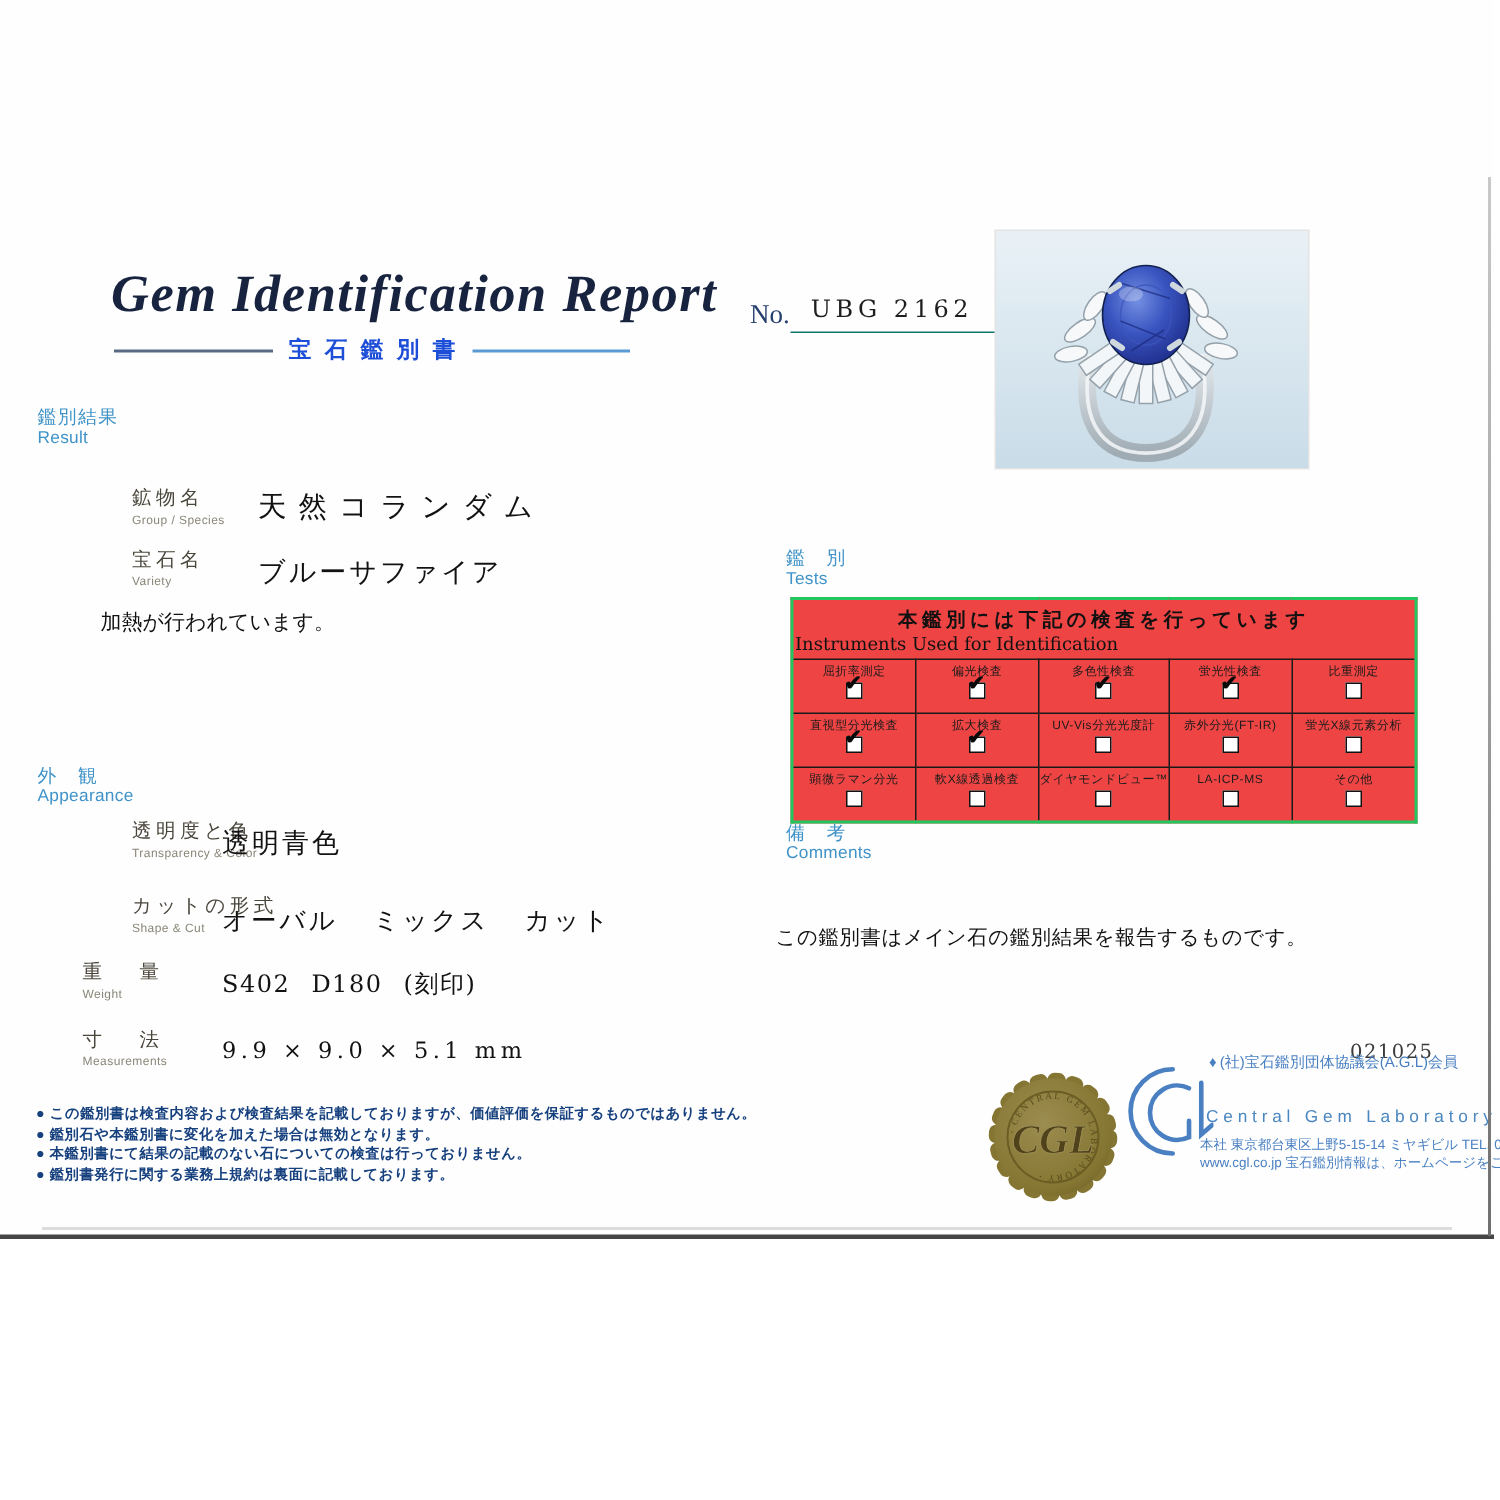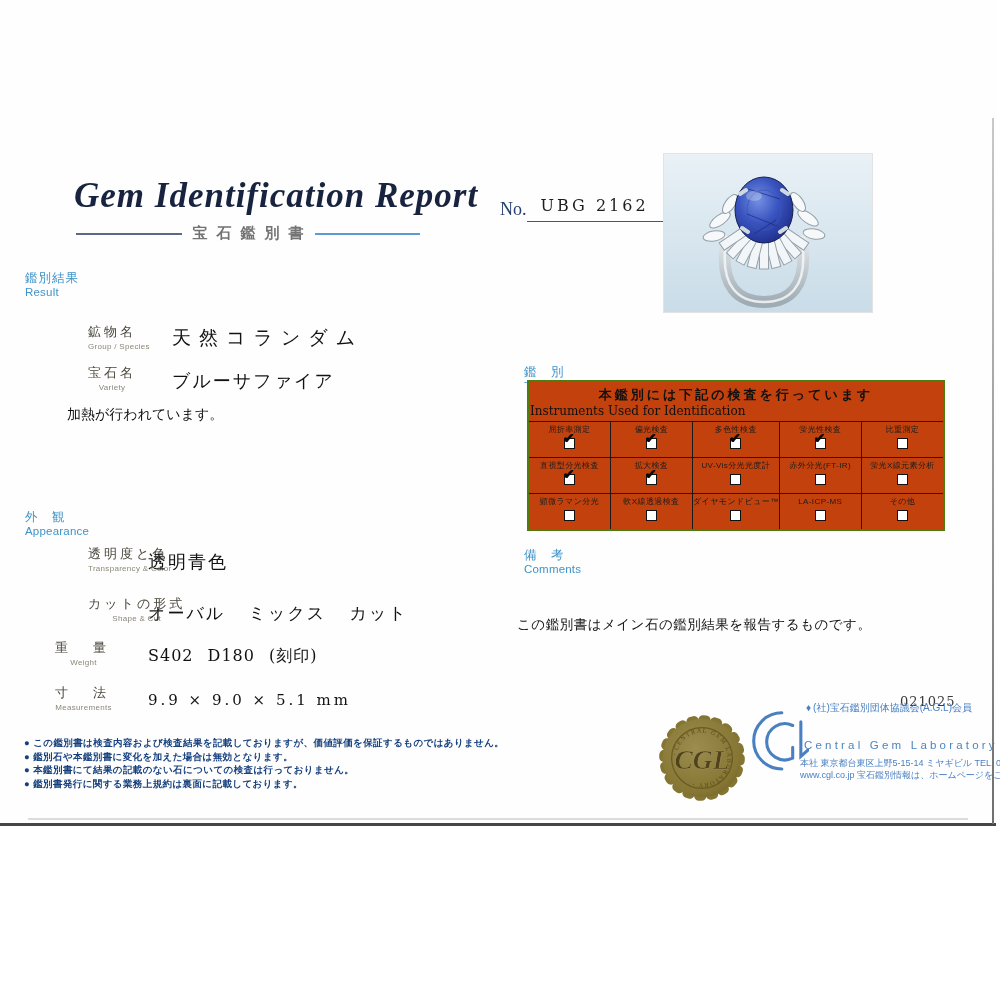--- a/index.html
+++ b/index.html
@@ -10,54 +10,54 @@
   .edge-bottom-soft{position:absolute;left:28px;top:818px;width:940px;height:2px;background:#dcdcdc;}
   .edge-bottom{position:absolute;left:0;top:823px;width:996px;height:3px;background:#464646;}
 
   
   #title{position:absolute;left:74px;top:176px;font-family:"Liberation Serif","DejaVu Serif",serif;
          font-style:italic;font-weight:bold;font-size:35px;color:#18243f;letter-spacing:1px;white-space:nowrap;}
   #subtitle-row{position:absolute;left:76px;top:224px;width:344px;display:flex;align-items:center;}
   .sub-line{height:2px;flex:1;}
   .sub-line.l{background:#5a6a85;}
   .sub-line.r{background:#5b9bd5;}
-  #subtitle{font-size:15px;color:#737373;font-weight:bold;letter-spacing:9px;padding:0 2px 0 11px;white-space:nowrap;}
+  #subtitle{font-size:15px;color:#1d4ed8;font-weight:bold;letter-spacing:9px;padding:0 2px 0 11px;white-space:nowrap;}
 
   
   #no-block{position:absolute;left:500px;top:196px;display:flex;align-items:flex-end;}
   #no-label{font-family:"Liberation Serif",serif;font-size:18px;color:#26406e;padding-bottom:2px;}
   #no-value{font-family:"DejaVu Serif",serif;font-size:16px;color:#1e1e1e;letter-spacing:3px;
             border-bottom:1px solid #0f766e;padding:0 20px 6px 14px;}
 
   
   #photo{position:absolute;left:664px;top:154px;width:208px;height:158px;box-shadow:0 0 0 1px #e3e3e3;}
 
   
   .sec{position:absolute;color:#3f93c8;font-size:12.5px;line-height:14px;letter-spacing:1px;}
   .sec .en{font-size:11.5px;letter-spacing:0.2px;}
   #sec-result{left:25px;top:271px;}
   #sec-appearance{left:25px;top:510px;}
   #sec-tests{left:524px;top:365px;}
   #sec-comments{left:524px;top:548px;}
 
   
   .fl{position:absolute;color:#4a463c;font-size:13px;letter-spacing:3px;line-height:15px;white-space:nowrap;}
-  .fl .en{display:block;font-size:8px;color:#8a8678;letter-spacing:0.3px;text-align:center;}
+  .fl .en{display:block;font-size:8px;color:#8a8678;letter-spacing:0.3px;}
   .fv{position:absolute;color:#121212;font-family:"DejaVu Serif","Liberation Serif",serif;white-space:nowrap;}
   #fl-species{left:88px;top:324px;}      #fv-species{left:172px;top:325px;font-size:19px;letter-spacing:8px;}
   #fl-variety{left:88px;top:365px;}      #fv-variety{left:172px;top:369px;font-size:18px;letter-spacing:2px;}
   #heat-note{position:absolute;left:67px;top:406px;font-size:14px;color:#121212;font-family:"DejaVu Serif",serif;}
   #fl-transparency{left:88px;top:546px;} #fv-transparency{left:148px;top:550px;font-size:18px;letter-spacing:2px;}
   #fl-cut{left:88px;top:596px;}          #fv-cut{left:148px;top:602px;font-size:17px;letter-spacing:2px;word-spacing:16px;}
   #fl-weight{left:55px;top:640px;letter-spacing:6px;} #fv-weight{left:148px;top:646px;font-size:16px;letter-spacing:1px;word-spacing:8px;}
   #fl-meas{left:55px;top:685px;letter-spacing:6px;}   #fv-meas{left:148px;top:691px;font-size:15px;letter-spacing:3px;}
 
   
-  #tests-table{position:absolute;left:527px;top:380px;width:418px;border-collapse:collapse;
-               border:2px solid #4d7c0f;background:#c2410c;}
+  #tests-table{position:absolute;left:527px;top:398px;width:418px;border-collapse:collapse;
+               border:2px solid #22c55e;background:#ef4444;}
   #tests-table th,#tests-table td{border:1px solid #1a1a1a;}
   .t-jp{font-size:13px;font-weight:bold;letter-spacing:3px;color:#111;padding-top:3px;text-align:center;}
   .t-en{font-size:12px;font-weight:normal;font-family:"DejaVu Serif",serif;color:#111;padding-bottom:2px;text-align:left;}
   #tests-table td{width:20%;height:31px;text-align:center;vertical-align:top;padding:3px 0 1px;}
   .c-label{font-size:8px;color:#1c1c1c;letter-spacing:0.4px;white-space:nowrap;line-height:10px;}
   .cbx{display:inline-block;width:9px;height:9px;border:1.3px solid #111;margin-top:2px;position:relative;background:#fff;}
   .cbx.checked::after{content:"✔";position:absolute;left:-2px;top:-9px;font-size:14px;font-weight:bold;color:#0a0a0a;}
 
   #statement{position:absolute;left:517px;top:616px;font-size:13.5px;color:#121212;
              font-family:"DejaVu Serif",serif;letter-spacing:0.5px;white-space:nowrap;}

